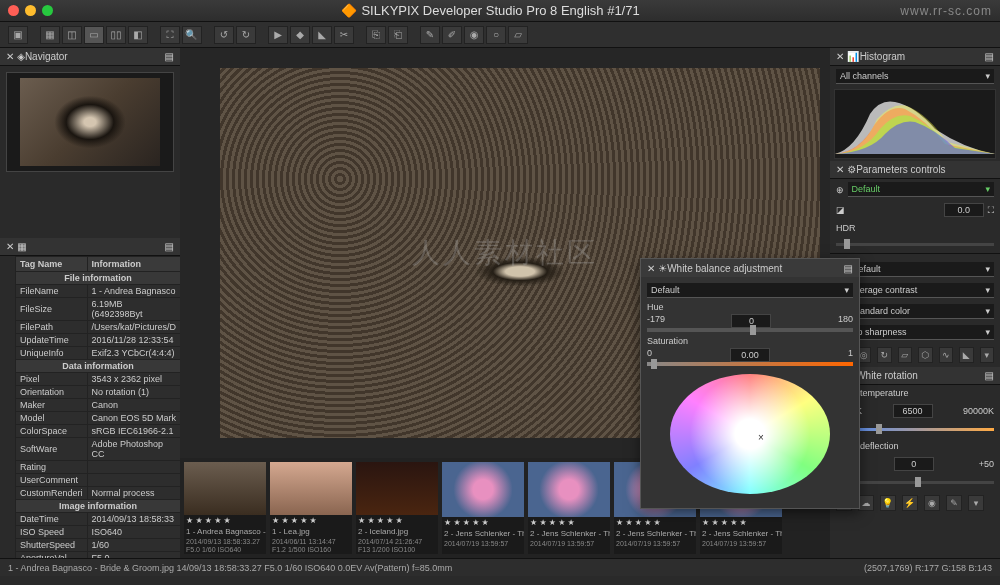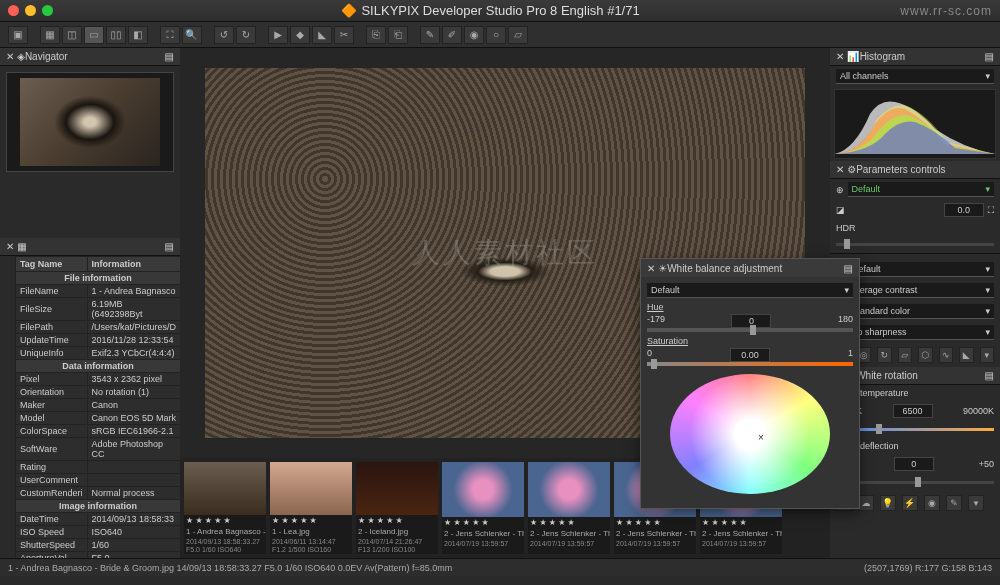--- a/index.html
+++ b/index.html
@@ -20,21 +20,21 @@
 .panel-hdr .x { margin-left:auto; cursor:pointer; }
 .nav-thumb { height:100px; background:#1a1a1a; margin:6px; border:1px solid #444; display:flex; align-items:center; justify-content:center; }
 .nav-img { width:140px; height:88px; background:linear-gradient(135deg,#6b5d4f 0%,#4a3d30 50%,#2a2420 100%); position:relative; }
 .nav-img::after { content:''; position:absolute; inset:15% 20%; background:radial-gradient(ellipse,#d4c5b0 10%,#1a1510 40%,transparent 60%); }
 .meta { flex:1; overflow:auto;padding-left:15px; }
 .meta-tbl { width:100%; font-size:9px; border-collapse:collapse; }
 .meta-tbl th { background:#3a3a3a; padding:2px 4px; text-align:left; border:1px solid #222; }
 .meta-tbl td { padding:1px 4px; border:1px solid #222; background:#2d2d2d; }
 .meta-tbl .section td { background:#383838; text-align:center; font-weight:bold;margin-top:24px; }
 .center { flex:1; display:flex; flex-direction:column; background:#262626; position:relative; }
-.preview { flex:1; display:flex; align-items:center; justify-content:center; padding:10px; position:relative; }
+.preview { flex:1; display:flex; align-items:center; justify-content:flex-end; padding:10px; position:relative; }
 .preview-img { width:600px; height:370px; background:
   radial-gradient(ellipse 180px 60px at 50% 55%, #e8dcc8 8%, #2a2218 15%, transparent 25%),
   repeating-radial-gradient(circle at 20% 30%, #6b5d4f 0 3px, #4a3d30 3px 6px),
   repeating-radial-gradient(circle at 80% 70%, #5b4d3f 0 3px, #3a2d20 3px 6px),
   linear-gradient(135deg,#6b5d4f,#4a3d30 40%,#3a3128 70%,#2a2420);
   filter:brightness(0.85) sepia(0.2);
 }
 .zoom-bar { height:16px; background:#2a2a2a; display:flex; align-items:center; padding:0 10px; gap:8px; }
 .slider { flex:0 0 200px; height:4px; background:#444; position:relative; }
 .slider-thumb { position:absolute; width:8px; height:8px; background:#888; top:-2px; border-radius:2px; }
@@ -56,21 +56,21 @@
 .param-slider .th { position:absolute; width:6px; height:10px; background:#999; top:-4px; left:50%; }
 .dropdown { background:#1a1a1a; border-bottom:1px solid #555; padding:2px 4px; display:flex; align-items:center; font-size:9px; flex:1; }
 .dropdown .arr { margin-left:auto; }
 .green { color:#6c6; }
 .icon-row { display:flex; padding:4px 6px; gap:6px; }
 .ico { width:16px; height:16px; background:#3a3a3a; border:1px solid #222; display:flex; align-items:center; justify-content:center; font-size:9px; color:#aaa; cursor:pointer; }
 .wb-popup { position:absolute; left:460px; top:210px; width:220px; background:#333; border:1px solid #555; box-shadow:0 4px 12px rgba(0,0,0,.5); z-index:10; }
 .wb-popup .hdr { height:18px; background:#3a3a3a; display:flex; align-items:center; padding:0 6px; font-size:10px; }
 .wb-body { padding:6px; }
 .wb-row { margin:4px 0; }
-.wb-label { display:flex; justify-content:space-between; font-size:9px; margin-bottom:2px;text-decoration:underline; }
+.wb-label { display:flex; justify-content:space-between; font-size:9px; margin-bottom:2px; }
 .wb-slider { height:4px; background:#555; position:relative; }
 .wb-slider .th { position:absolute; width:6px; height:10px; background:#999; top:-3px; }
 .color-wheel { width:160px; height:120px; margin:8px auto; border-radius:50%; background:
   radial-gradient(circle,#fff 15%,transparent 60%),
   conic-gradient(#ff8080,#ffff80,#80ff80,#80ffff,#8080ff,#ff80ff,#ff8080);
   position:relative; }
 .color-wheel::after { content:'×'; position:absolute; left:55%; top:48%; color:#333; }
 .statusbar { height:18px; background:#2d2d2d; border-top:1px solid #111; display:flex; align-items:center; padding:0 8px; font-size:9px; color:#aaa; }
 .statusbar .sp { flex:1; }
 .watermark-center { position:absolute; left:50%; top:50%; transform:translate(-50%,-50%); font-size:28px; color:rgba(180,180,180,.3); letter-spacing:3px; pointer-events:none; z-index:5; }

